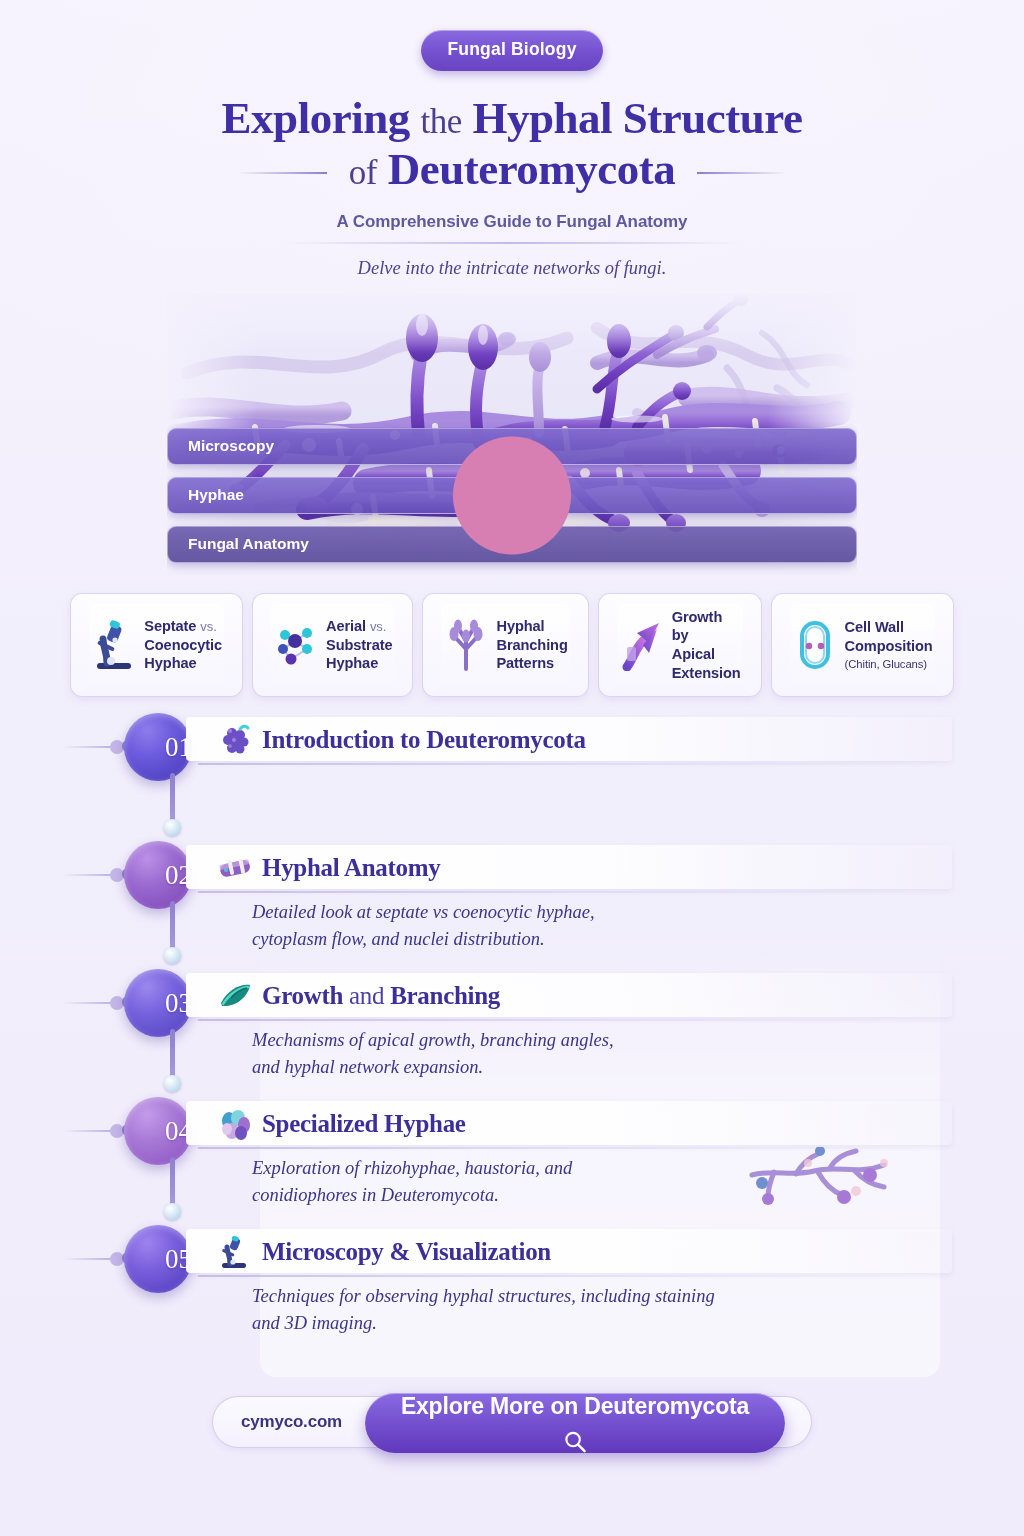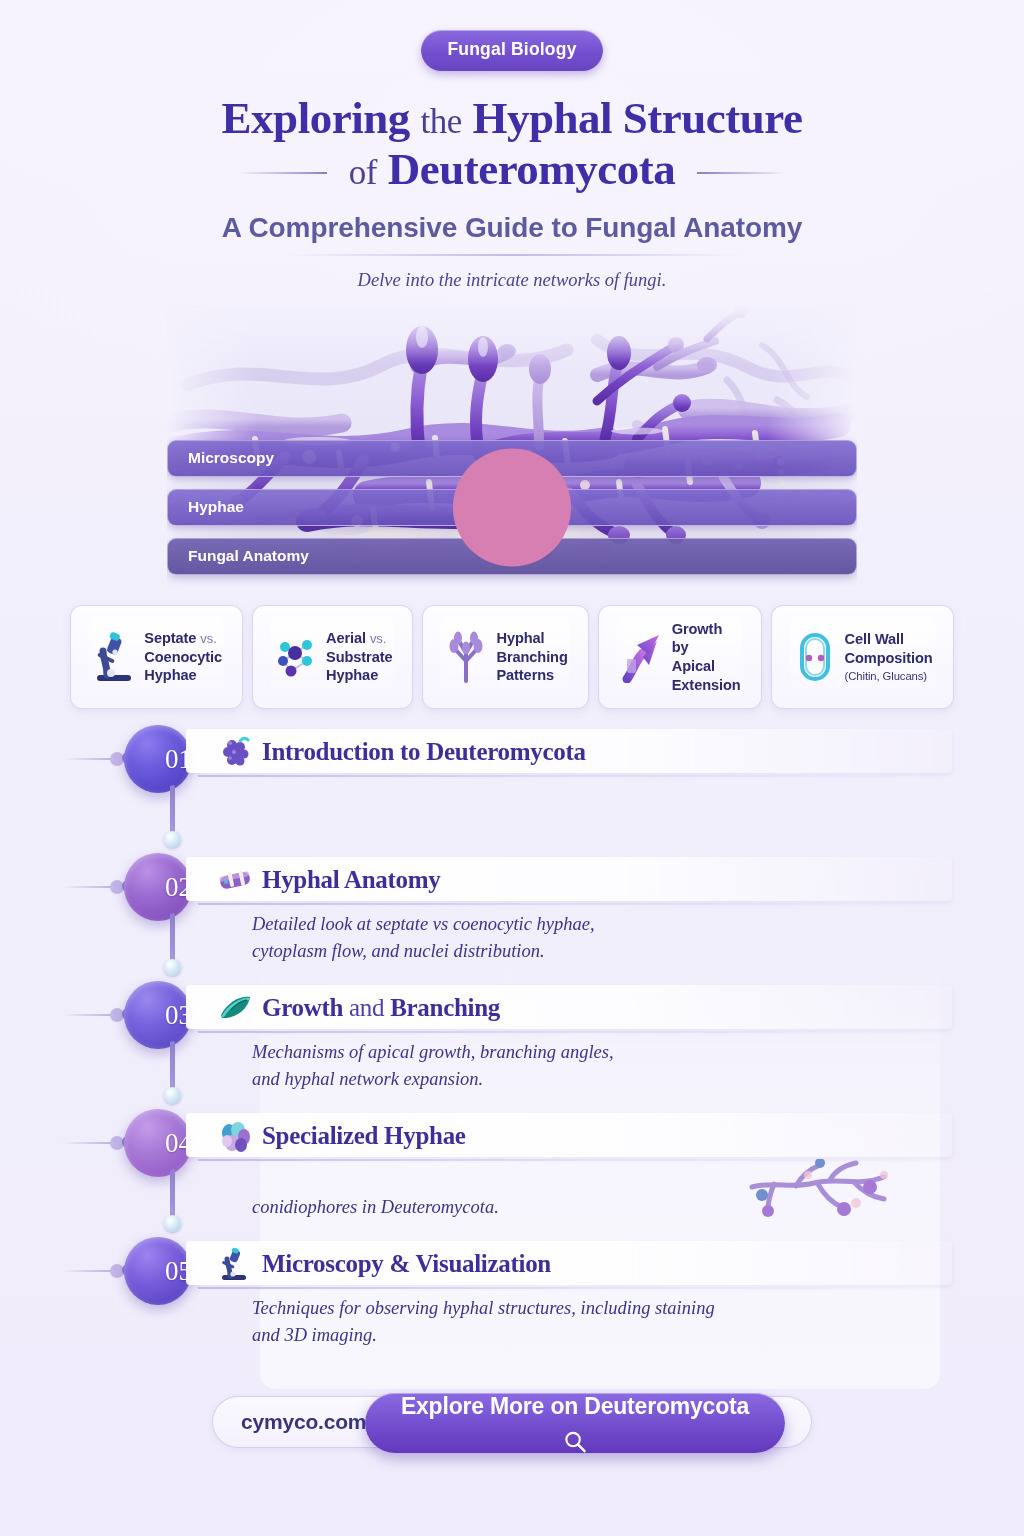--- a/index.html
+++ b/index.html
@@ -50,21 +50,21 @@
   .rule {
     position: absolute; top: 55%;
     width: 90px; height: 2px;
     background: linear-gradient(90deg, rgba(125,110,200,0), #8b7ec9);
   }
   .rule.left  { left: -112px; }
   .rule.right { right: -112px; background: linear-gradient(270deg, rgba(125,110,200,0), #8b7ec9); }
 
   .subtitle {
     margin-top: 18px;
-    font-size: 28px;
+    font-size: 17px;
     font-weight: bold;
     color: #5d5aa0;
     letter-spacing: -.1px;
   }
   .sub-div {
     width: 460px; height: 2px; margin: 10px auto 0;
     background: linear-gradient(90deg, rgba(160,150,215,0), rgba(150,140,210,.55), rgba(160,150,215,0));
   }
   .tagline {
     margin-top: 14px;
@@ -229,21 +229,21 @@
     position: relative;
     display: flex; align-items: center;
     width: 600px; height: 52px;
     border-radius: 26px;
     border: 1px solid rgba(210,203,240,.95);
     background: linear-gradient(180deg, #fbfaff, #f4f1fd);
     box-shadow: 0 2px 7px rgba(120,100,190,.10);
   }
   .foot-site {
     padding-left: 28px;
-    font-size: 21px; font-weight: bold;
+    font-size: 17px; font-weight: bold;
     color: #3a3480; letter-spacing: -.2px;
   }
   .cta {
     position: absolute; left: 152px; top: -4px;
     display: flex; align-items: center; justify-content: center; gap: 10px;
     width: 420px; height: 60px;
     border-radius: 30px;
     background: linear-gradient(180deg, #8a6ae2 0%, #7450cf 50%, #6238bd 100%);
     box-shadow: 0 6px 14px rgba(85,55,170,.36), inset 0 1px 0 rgba(255,255,255,.38);
     color: #fff; font-size: 23px; font-weight: bold;
@@ -677,21 +677,21 @@
           <ellipse cx="26" cy="18" rx="6" ry="8" fill="#9d6fd0"></ellipse>
           <ellipse cx="14" cy="24" rx="7" ry="8" fill="#c8a8e4"></ellipse>
           <ellipse cx="23" cy="26" rx="6" ry="7" fill="#6f52bd"></ellipse>
           <ellipse cx="9" cy="22" rx="5" ry="6" fill="#e0c8ee"></ellipse>
         </svg>
         <div class="step-title">
           <span>Specialized Hyphae</span>
         </div>
       </div>
       <div class="step-desc">
-        <br>
+        <span>Exploration of rhizohyphae, haustoria, and</span><br>
         <span>conidiophores in Deuteromycota.</span>
       </div>
       <svg class="step-art" viewBox="0 0 160 62">
         <g stroke="#a98fd8" stroke-width="5" fill="none" stroke-linecap="round">
           <path d="M8,28 C30,22 48,30 70,24 C92,18 114,28 140,18"></path>
           <path d="M52,27 C58,16 66,10 76,6"></path>
           <path d="M86,21 C92,10 102,6 112,4"></path>
           <path d="M74,25 C80,36 88,44 98,48"></path>
           <path d="M110,23 C118,32 128,38 140,40"></path>
           <path d="M30,25 C26,35 24,42 24,50"></path>

